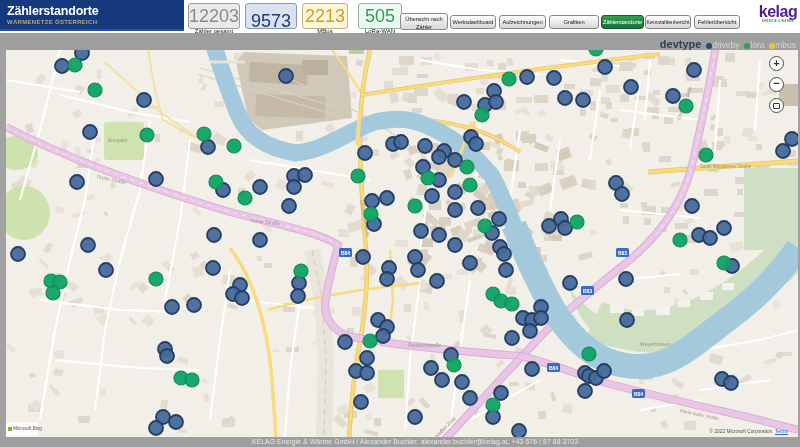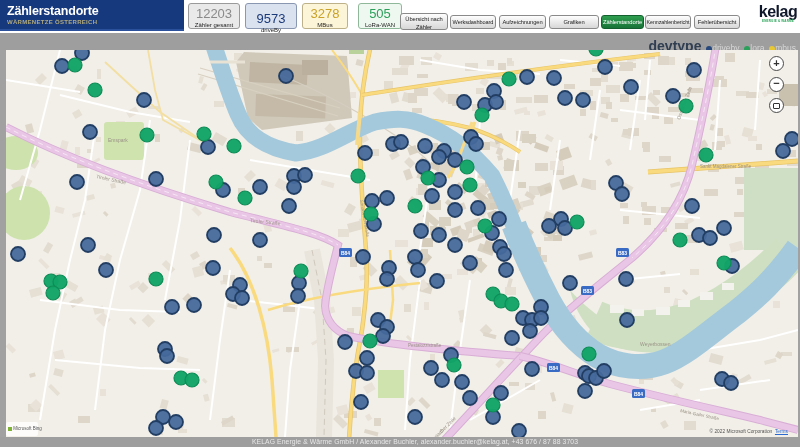--- a/index.html
+++ b/index.html
@@ -2,35 +2,35 @@
 <html><head>
 <meta charset="utf-8">
 <style>
 *{margin:0;padding:0;box-sizing:border-box;}
 html,body{width:800px;height:447px;overflow:hidden;background:#a1a1a1;font-family:"Liberation Sans",sans-serif;}
 #hdr{position:absolute;left:0;top:0;width:800px;height:33px;background:#fff;}
 #navy{position:absolute;left:0;top:0;width:184px;height:31px;background:#16387c;border-bottom:2px solid #2a4f9b;}
 #navy h1{color:#fff;font-size:12.5px;font-weight:bold;padding:4px 0 0 7px;letter-spacing:-.2px;}
 #navy .sub{color:#b3ab7c;font-size:6px;font-weight:bold;padding:1px 0 0 7px;letter-spacing:.3px;}
 .sb{position:absolute;top:3px;height:26px;border:1px solid #9a9a9a;border-radius:3px;text-align:center;}
-.sb .n{font-size:13px;margin-top:2px;}
+.sb .n{font-size:18px;margin-top:2px;}
 .sb .l{font-size:6px;color:#222;margin-top:1px;}
 #sb1{left:188px;width:52px;background:#e9e9e9;}#sb1 .n{color:#8a8a8a;}
 #sb2{left:245px;width:52px;background:#dbe2ef;border-color:#8a97b0;}#sb2 .n{color:#1b3a7a;margin-top:7px;}
 #sb3{left:302px;width:46px;background:#fdf5d8;border-color:#bdb189;}#sb3 .n{color:#c9a227;}
 #sb4{left:358px;width:44px;background:#eef8f0;border-color:#8fb89a;}#sb4 .n{color:#2aa05a;}
 .btn{position:absolute;top:15px;height:14px;border:1px solid #8a8a8a;border-radius:3px;background:linear-gradient(#fefefe,#d7d7d7);font-size:5.8px;color:#222;text-align:center;line-height:12px;letter-spacing:-.1px;overflow:hidden;}
 .btn.two{top:13px;height:17px;line-height:8px;padding-top:1px;}
 .btn.act{background:linear-gradient(#2f9e50,#187339);color:#fff;border-color:#14602f;}
 #logo{position:absolute;left:758px;top:4px;width:40px;text-align:center;}
-#logo .k{color:#0f172a;font-size:16px;font-weight:bold;letter-spacing:-.5px;line-height:15px;}
+#logo .k{color:#4c1d95;font-size:16px;font-weight:bold;letter-spacing:-.5px;line-height:15px;}
 #logo .e{color:#27a357;font-size:3px;font-weight:bold;letter-spacing:.2px;}
 #strip{position:absolute;left:0;top:33px;width:800px;height:17px;background:#9e9e9e;}
 #legend{position:absolute;right:4px;top:5px;font-size:8.5px;color:#d6d6d6;}
-#legend b{color:#303e52;font-size:14px;margin-top:36px;}
+#legend b{color:#303e52;font-size:11px;margin-top:36px;}
 .ld{display:inline-block;width:6px;height:6px;border-radius:50%;vertical-align:-.5px;}
 #map{position:absolute;left:6px;top:50px;width:792px;height:387px;background:#f2efe8;}
 #ftr{position:absolute;left:0;top:437px;width:800px;height:10px;background:#9e9e9e;color:#e8e8e8;font-size:6.8px;text-align:center;line-height:10px;letter-spacing:.1px;padding-left:30px;}
 #zc{position:absolute;right:13px;top:6px;width:16px;}
 .zb{width:15px;height:15px;border-radius:50%;background:#fff;border:1.5px solid #4a4a4a;color:#333;font-size:11px;text-align:center;line-height:12px;margin-bottom:6px;font-weight:bold;}
 #attr{position:absolute;right:10px;bottom:3px;font-size:4.8px;color:#555;}
 #attr a{color:#2a6ad0;text-decoration:underline;}
 #bing{position:absolute;left:0px;bottom:1px;width:32px;height:14px;background:rgba(255,255,255,.8);border-radius:2px;font-size:4.5px;color:#555;line-height:14px;padding-left:2px;white-space:nowrap;}
 </style>
 </head>
@@ -42,21 +42,21 @@
     </div>
   <div class="sb" id="sb1">
       <div class="n">12203</div>
       <div class="l">Zähler gesamt</div>
     </div>
   <div class="sb" id="sb2">
       <div class="n">9573</div>
       <div class="l">driveBy</div>
     </div>
   <div class="sb" id="sb3">
-      <div class="n">3278</div>
+      <div class="n">2213</div>
       <div class="l">MBus</div>
     </div>
   <div class="sb" id="sb4">
       <div class="n">505</div>
       <div class="l">LoRa-WAN</div>
     </div>
   <div class="btn two" style="left:400px;width:48px;">Übersicht nach<br>Zähler</div>
   <div class="btn" style="left:450px;width:46px;font-size:5.6px;">Werksdashboard</div>
   <div class="btn" style="left:499px;width:47px;">Aufzeichnungen</div>
   <div class="btn" style="left:549px;width:50px;">Grafiken</div>

